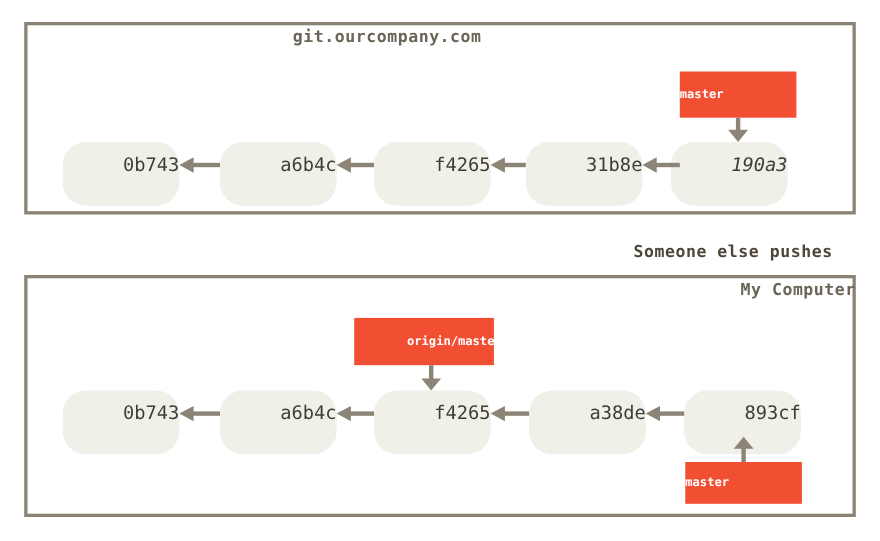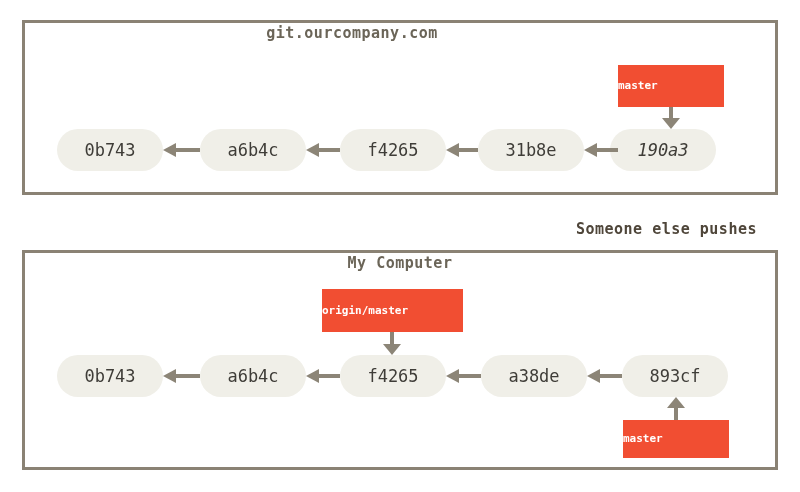--- a/index.html
+++ b/index.html
@@ -30,27 +30,27 @@
   .box-title{
     position:absolute;
     text-align:center;
     font-size:15px;
     font-weight:bold;
     color:var(--title-text);
     letter-spacing:0.5px;
   }
   .commit-node{
     position:absolute;
-    width:106px;height:42px;
+    width:106px;height:58px;
     border-radius:21px;
     background:var(--node-fill);
     color:var(--node-text);
     font-size:17px;
     line-height:42px;
-    text-align:center;
+    text-align:right;
   }
   .branch-label{
     position:absolute;
     background:var(--accent);
     color:var(--label-text);
     font-size:11px;
     font-weight:bold;
     box-sizing:border-box;
   }
   
@@ -113,23 +113,23 @@
 
   <div class="branch-label" style="left:618px;top:65px;width:106px;height:42px;line-height:42px;">master</div>
   <div class="varrow-down" style="left:662px;top:107px;height:22px;">
     <div class="shaft"></div>
     <div class="head"></div>
   </div>
 
   <div class="annotation" style="right:43px;top:176px;">Someone else pushes</div>
 
   <div class="repo-box" style="left:22px;top:250px;width:756px;height:220px;"></div>
-  <div class="box-title" style="left:22px;top:254px;width:756px;">My Computer</div>
+  <div class="box-title" style="left:22px;top:254px;width:756px;text-align:right;">My Computer</div>
 
-  <div class="branch-label" style="left:322px;top:289px;width:141px;height:43px;line-height:43px;">origin/master</div>
+  <div class="branch-label" style="left:322px;top:289px;width:127px;height:43px;line-height:43px;padding-left:48px;">origin/master</div>
   <div class="varrow-down" style="left:383px;top:332px;height:23px;">
     <div class="shaft"></div>
     <div class="head"></div>
   </div>
 
   <div class="commit-node" style="left:57px;top:355px;">0b743</div>
   <div class="commit-node" style="left:200px;top:355px;">a6b4c</div>
   <div class="commit-node" style="left:340px;top:355px;">f4265</div>
   <div class="commit-node" style="left:481px;top:355px;">a38de</div>
   <div class="commit-node" style="left:622px;top:355px;">893cf</div>

